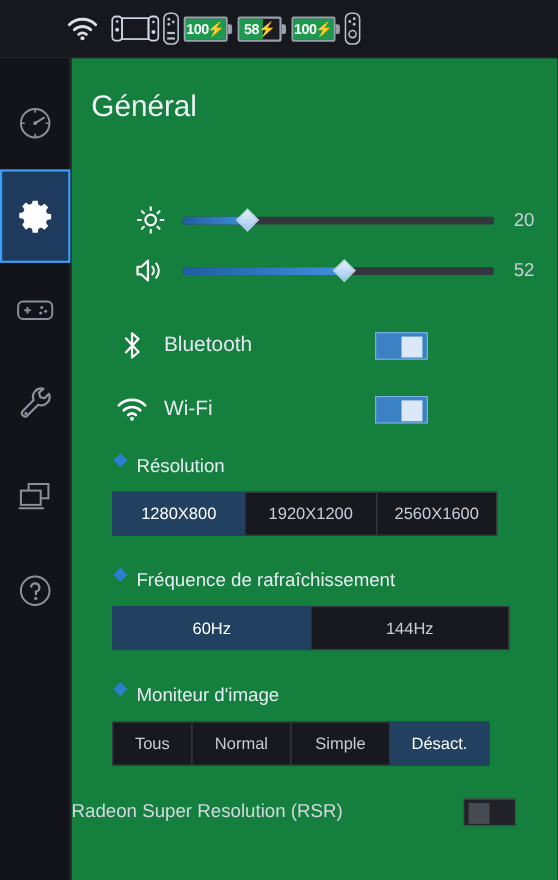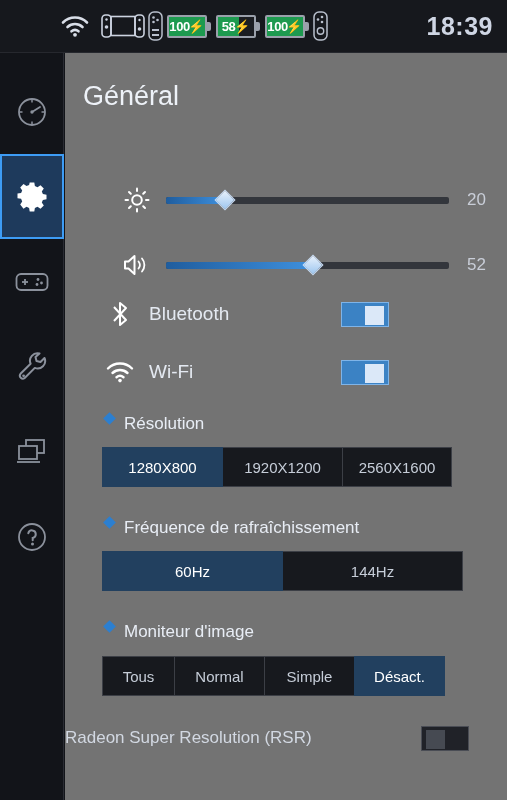--- a/index.html
+++ b/index.html
@@ -65,21 +65,21 @@
   }
   .side-item.selected {
     background: #1e3a5c;
     border: 2px solid #3d9cf5;
   }
   .side-item svg { display: block; }
 
   
   .main {
     position: absolute; left: 65px; top: 53px; width: 442px; height: 747px;
-    background: #737373;
+    background: #15803d;
   }
   .page-title {
     position: absolute; left: 18px; top: 28px;
     font-size: 27px; color: #eef2f8; font-weight: normal;
   }
 
   
   .slider-row {
     position: absolute; left: 0; width: 442px; height: 40px;
     display: flex; align-items: center; justify-content: flex-end;
@@ -239,21 +239,20 @@
       <svg width="15" height="30" viewBox="0 0 15 30">
         <rect x="1" y="1" width="13" height="28" rx="5" fill="none" stroke="#b9c0cd" stroke-width="1.5"></rect>
         <circle cx="9" cy="6" r="1.3" fill="#b9c0cd"></circle>
         <circle cx="5" cy="8.5" r="1.3" fill="#b9c0cd"></circle>
         <circle cx="9" cy="11" r="1.3" fill="#b9c0cd"></circle>
         <circle cx="7.5" cy="20" r="3.2" fill="none" stroke="#b9c0cd" stroke-width="1.4"></circle>
       </svg>
     </span>
   </div>
 
-  <div class="sb-clock">18:39</div>
 </div>
 
 <div class="sidebar">
 
   <div class="side-item">
     <span>
       <svg width="32" height="32" viewBox="0 0 32 32">
         <circle cx="16" cy="16" r="13" fill="none" stroke="#8b919c" stroke-width="1.8"></circle>
         <line x1="16" y1="16" x2="24" y2="11" stroke="#8b919c" stroke-width="1.8" stroke-linecap="round"></line>
         <circle cx="16" cy="16" r="1.7" fill="#8b919c"></circle>
@@ -337,21 +336,21 @@
         </g>
       </svg>
     </span>
     <div class="track">
       <div class="track-fill" style="width:21%"></div>
       <div class="thumb" style="left:21%"></div>
     </div>
     <span class="slider-val">20</span>
   </div>
 
-  <div class="slider-row" style="top:192px">
+  <div class="slider-row" style="top:173px">
     <span class="slider-icon">
       <svg width="28" height="26" viewBox="0 0 28 26">
         <path fill="none" stroke="#ffffff" stroke-width="2" stroke-linejoin="round" d="M11.5 4 L5.5 9.5 H2 v7 h3.5 l6 5.5z"></path>
         <path fill="none" stroke="#ffffff" stroke-width="1.8" stroke-linecap="round" d="M15.5 9.5a5.5 5.5 0 0 1 0 7"></path>
         <path fill="none" stroke="#ffffff" stroke-width="1.8" stroke-linecap="round" d="M19 6.5a10 10 0 0 1 0 13"></path>
       </svg>
     </span>
     <div class="track">
       <div class="track-fill" style="width:52%"></div>
       <div class="thumb" style="left:52%"></div>

